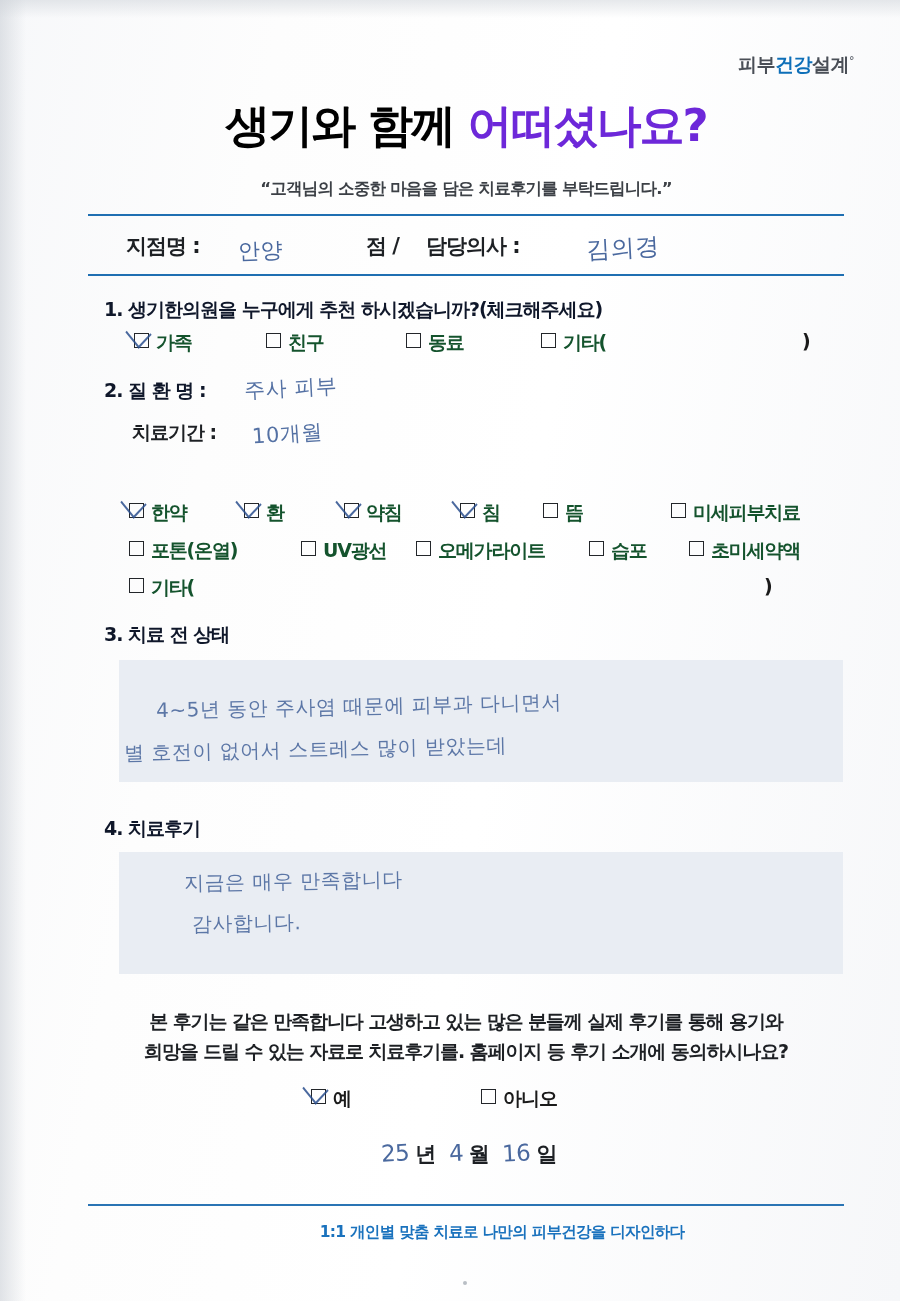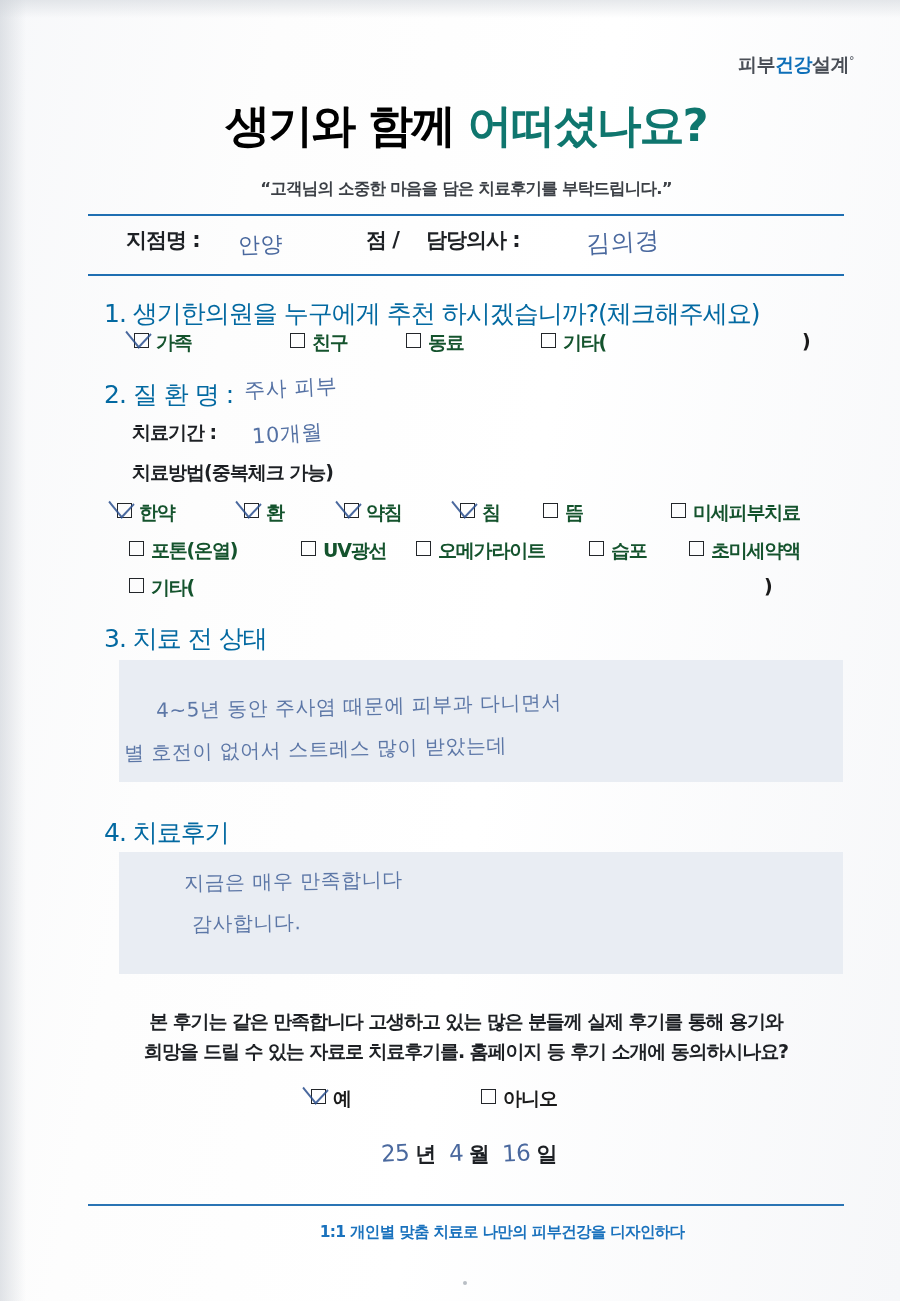--- a/index.html
+++ b/index.html
@@ -66,21 +66,21 @@
     top: 96px;
     left: 0;
     width: 900px;
     text-align: center;
     font-size: 45px;
     font-weight: bold;
     letter-spacing: -2px;
     white-space: nowrap;
   }
   .title .t-blue { color: #000000; }
-  .title .t-gray { color: #0f766e; }
+  .title .t-gray { color: #6d28d9; }
 
   .subtitle {
     position: absolute;
     top: 178px;
     left: 0;
     width: 900px;
     text-align: center;
     font-size: 16.5px;
     font-weight: bold;
     color: #3c4046;
@@ -94,21 +94,21 @@
     height: 2px;
     background: #1f6fb2;
   }
   .rule.top { top: 214px; }
   .rule.mid { top: 274px; }
   .rule.bottom { top: 1204px; height: 2px; background: #2a74b4; }
 
   
   .branch-row {
     position: absolute;
-    top: 224px;
+    top: 230px;
     left: 110px;
     width: 740px;
     height: 44px;
     font-size: 21px;
     font-weight: bold;
     color: #1d2024;
     letter-spacing: -1px;
   }
   .branch-row .lbl { position: absolute; top: 2px; }
   .lbl-branch { left: 0; }
@@ -135,24 +135,24 @@
     left: 460px;
     top: 2px;
     font-size: 24px;
     transform: rotate(-3deg);
     opacity: 0.85;
   }
 
   
   .q {
     position: absolute;
-    font-size: 25px;
-    font-weight: normal;
+    font-size: 19px;
+    font-weight: bold;
     letter-spacing: -1px;
-    color: #0369a1;
+    color: #0f172a;
     white-space: nowrap;
   }
   .q1 { top: 297px; left: 88px; }
   .q2 { top: 378px; left: 88px; }
   .q3 { top: 622px; left: 88px; }
   .q4 { top: 816px; left: 88px; }
 
   .sub {
     position: absolute;
     font-size: 19px;
@@ -191,28 +191,28 @@
     height: 19px;
     border-left: 2px solid #2b4f8e;
     border-bottom: 2px solid #2b4f8e;
     transform: rotate(-47deg) skewX(-8deg);
     opacity: 0.85;
   }
 
   
   .r1 { top: 330px; }
   .r1a { left: 118px; }
-  .r1b { left: 262px; padding-left: 12px; }
+  .r1b { left: 238px; padding-left: 12px; }
   .r1c { left: 390px; }
   .r1d { left: 525px; }
   .paren-close-1 { position: absolute; top: 330px; left: 786px; font-size: 19px; font-weight: bold; }
 
   
   .m1 { top: 500px; }
-  .m1a { left: 101px; text-align: right; }
+  .m1a { left: 113px; text-align: right; }
   .m1b { left: 228px; }
   .m1c { left: 328px; }
   .m1d { left: 444px; }
   .m1e { left: 527px; }
   .m1f { left: 655px; }
 
   .m2 { top: 538px; }
   .m2a { left: 113px; }
   .m2b { left: 285px; }
   .m2c { left: 400px; }
@@ -377,21 +377,20 @@
     <span class="box"></span><span>기타(</span>
   </div>
   <div class="paren-close-1">)</div>
 
   <div class="q q2">2. 질 환 명 :</div>
   <div class="hand hw-disease">주사 피부</div>
 
   <div class="sub sub-period">치료기간 :</div>
   <div class="hand hw-period">10개월</div>
 
-  <div class="sub sub-method">치료방법(중복체크 가능)</div>
 
   <div class="opt m1 m1a">
     <span class="box checked"></span><span>한약</span>
   </div>
   <div class="opt m1 m1b">
     <span class="box checked"></span><span>환</span>
   </div>
   <div class="opt m1 m1c">
     <span class="box checked"></span><span>약침</span>
   </div>

